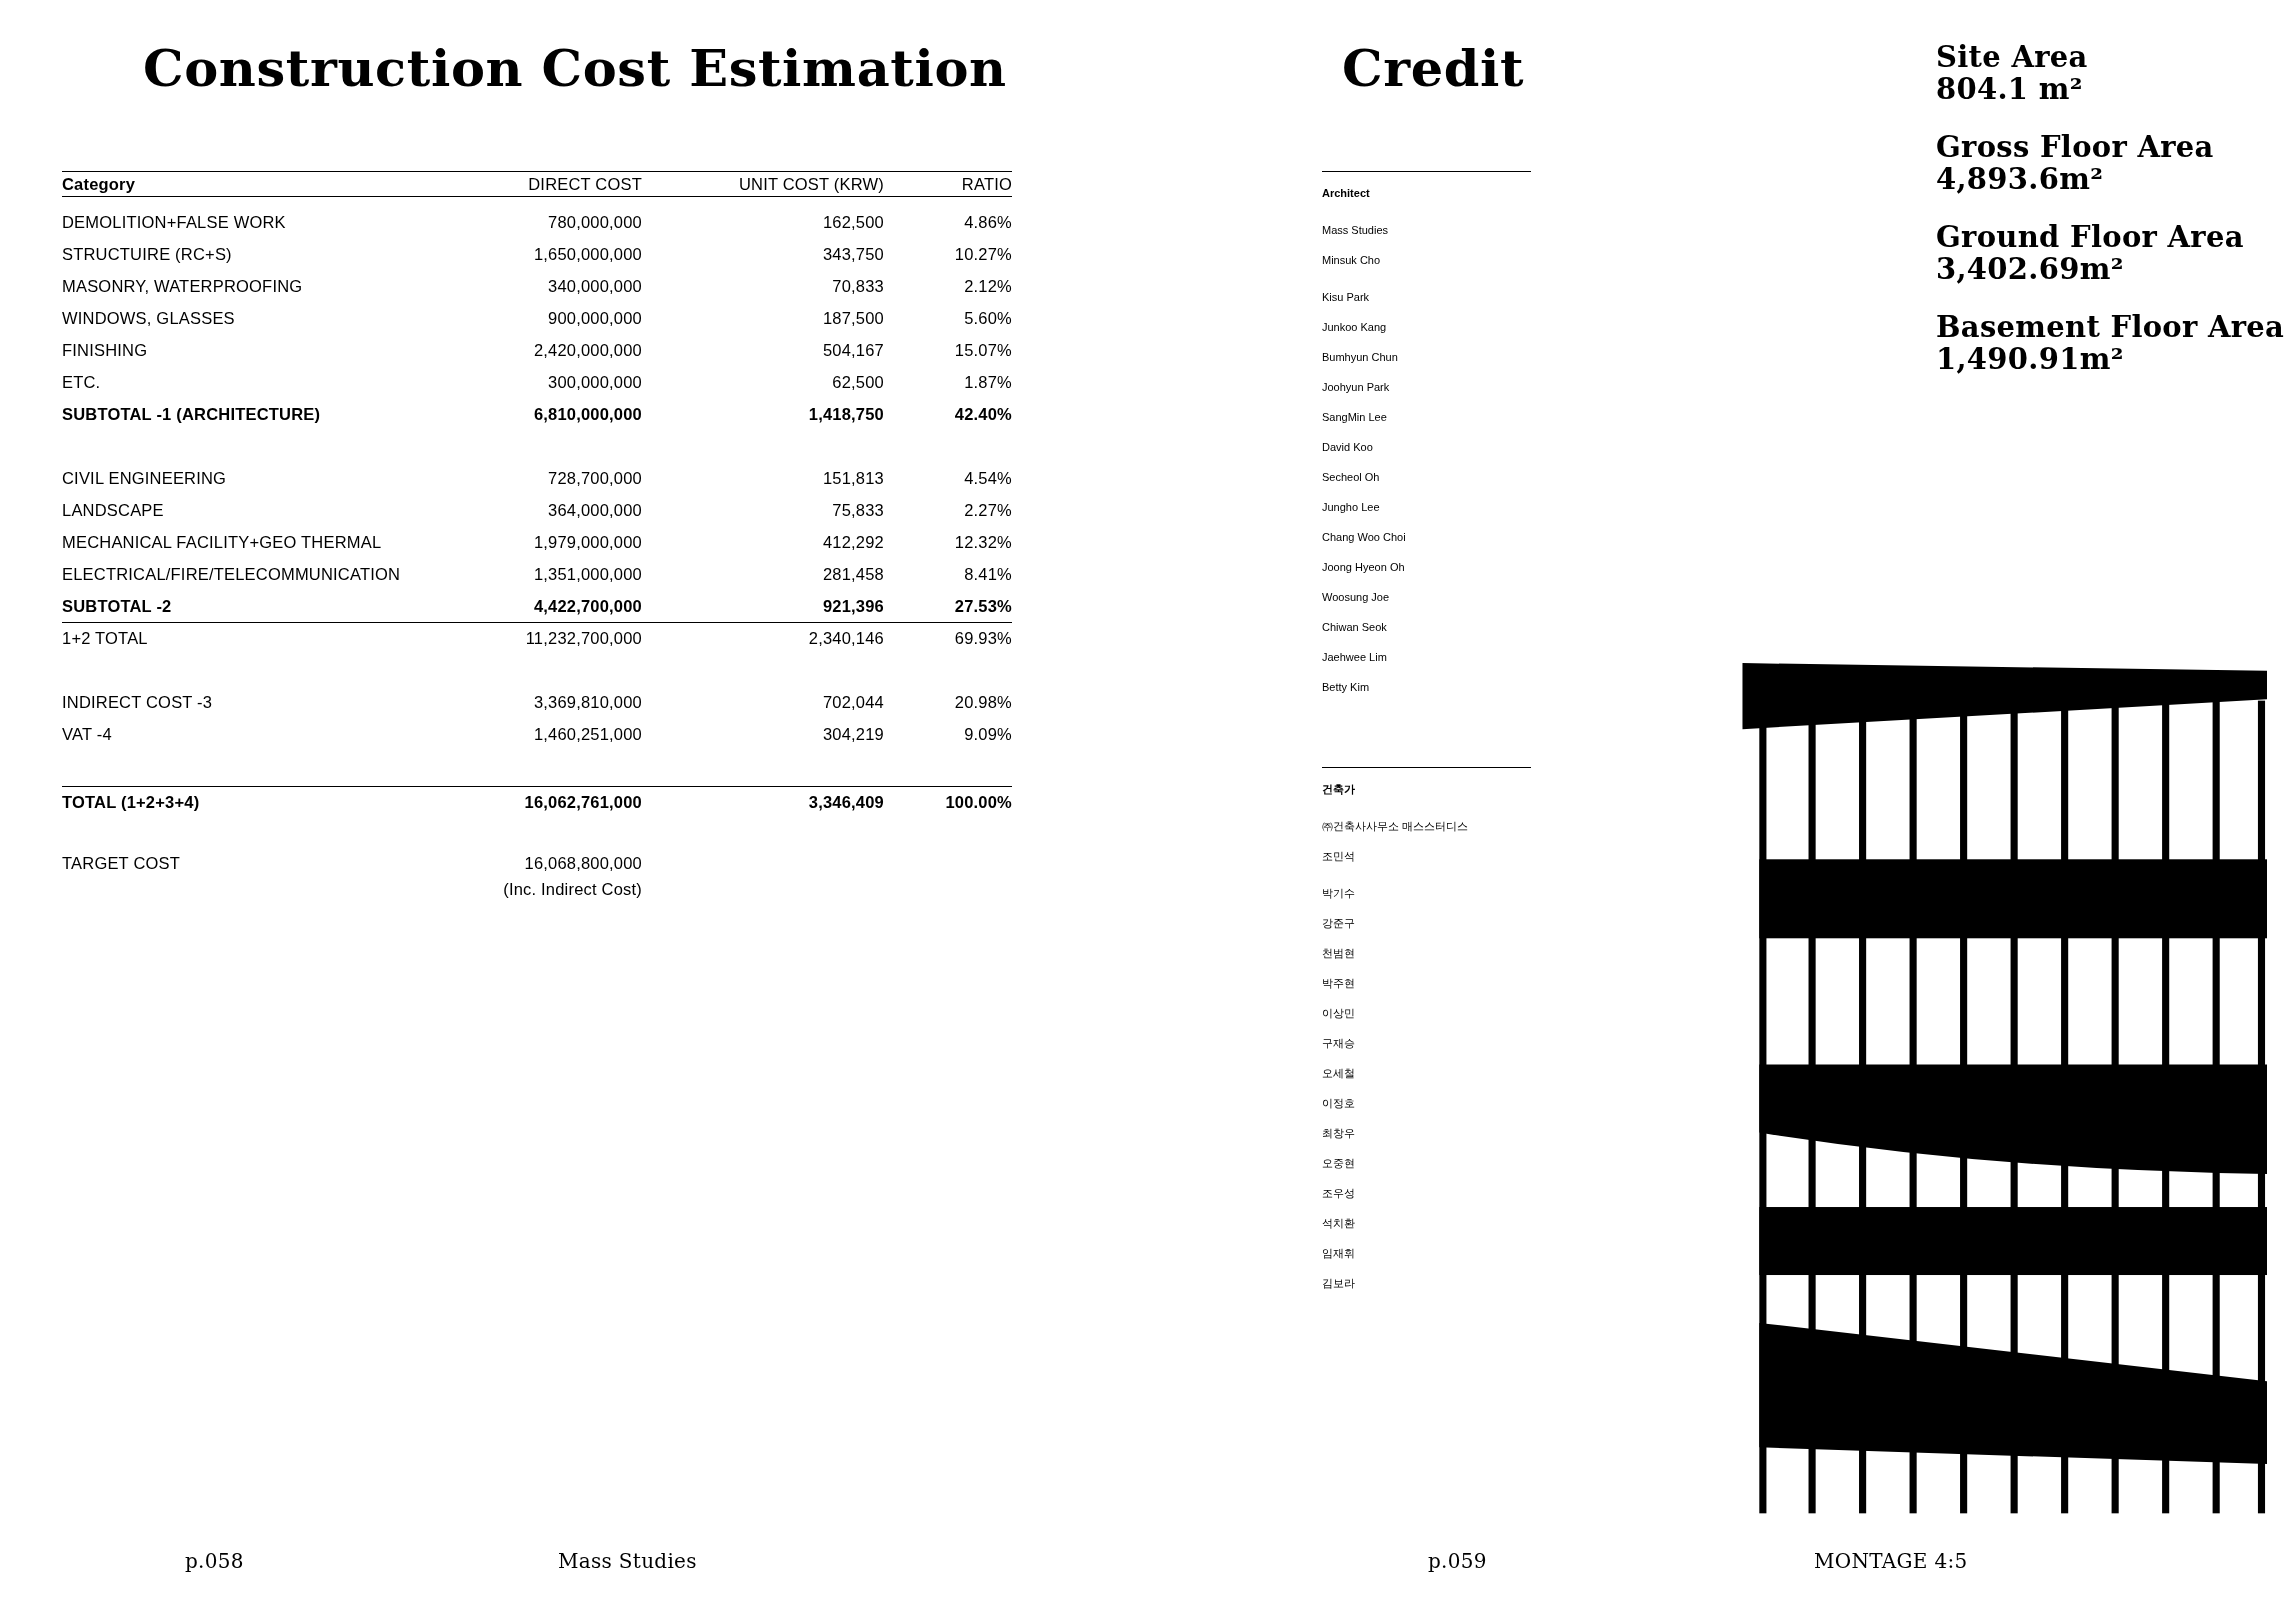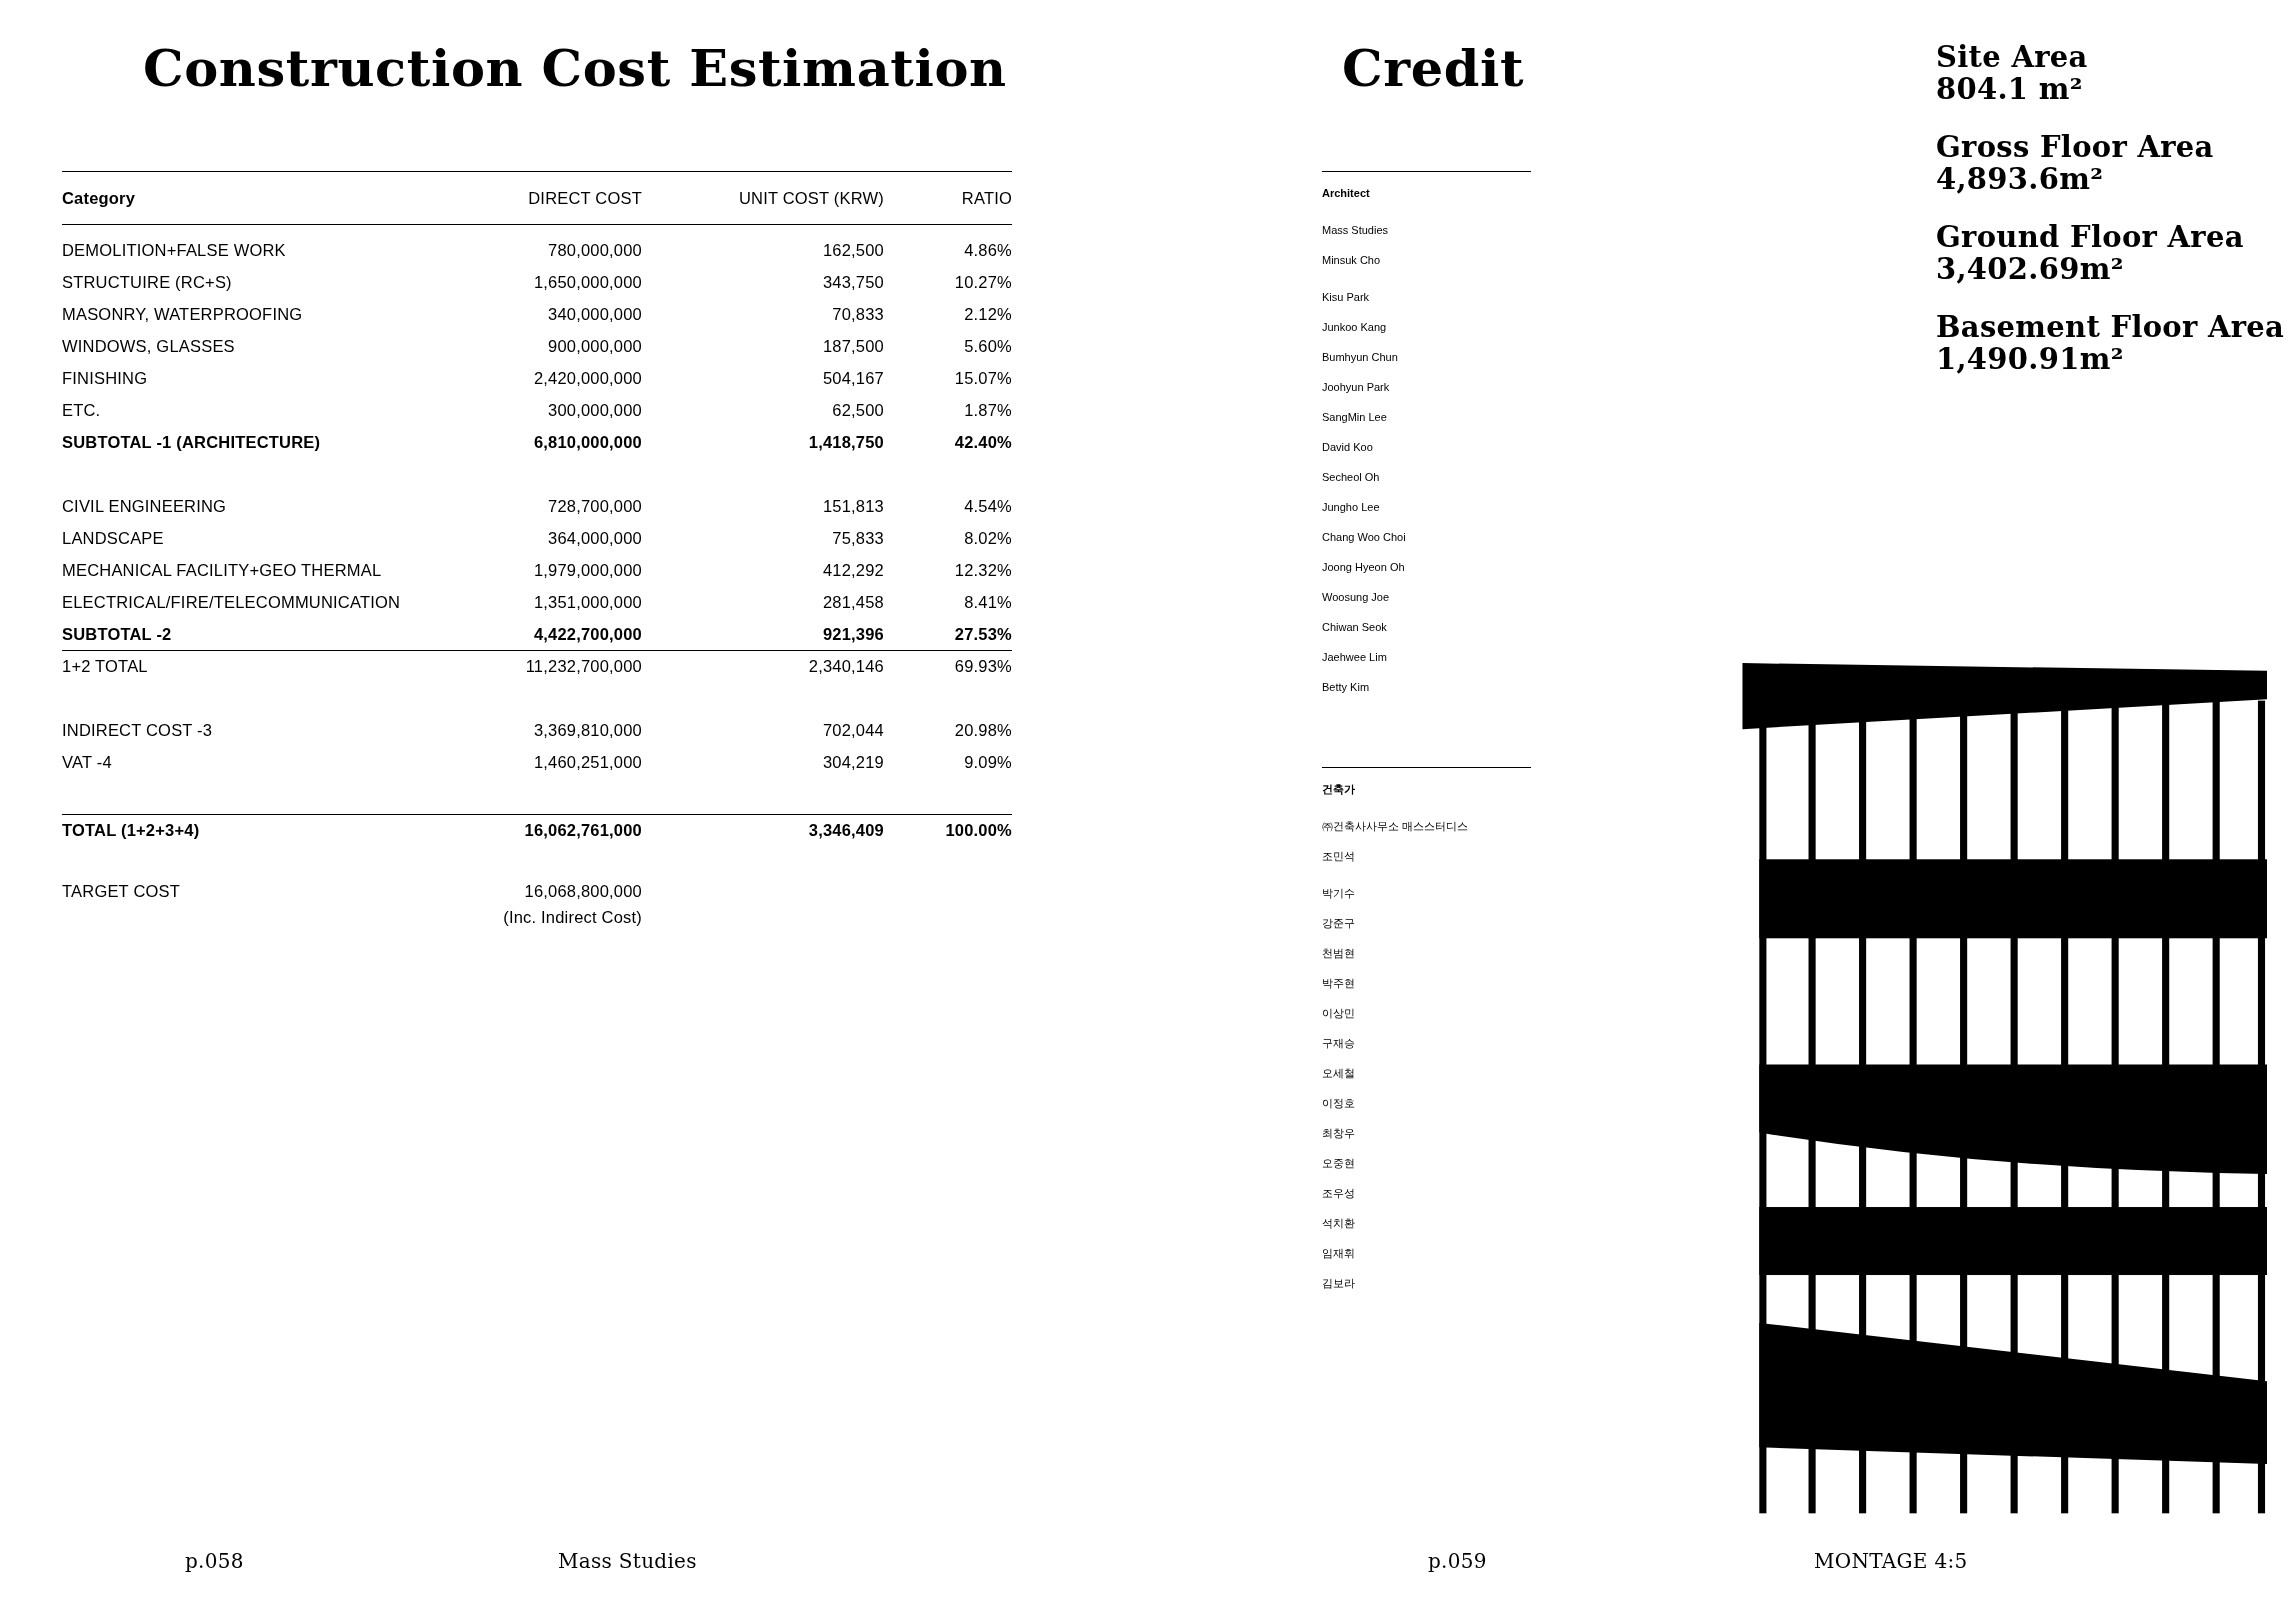--- a/index.html
+++ b/index.html
@@ -17,21 +17,21 @@
     font-size:51px;
     letter-spacing:0.6px;
     white-space:nowrap;
   }
   #title-left  { position:absolute; left:143px;  top:38px; }
   #title-credit{ position:absolute; left:1342px; top:38px; }
 
   
   #cost-table { position:absolute; left:62px; top:171px; width:950px; font-size:16.5px; letter-spacing:0.2px; }
   .tgrid { display:grid; grid-template-columns:1fr 214px 242px 128px; }
-  .thead { height:54px; align-items:center; border-top:1.9px solid #000; border-bottom:1.3px solid #000; }
+  .thead { height:26px; align-items:center; border-top:1.9px solid #000; border-bottom:1.3px solid #000; }
   .thead .h1 { font-weight:700; }
   #rows { padding-top:9px; }
   .trow { height:32px; align-items:center; }
   .trow.bold { font-weight:700; }
   .trow.rule { border-top:1.3px solid #000; }
   .trow.gap  { margin-top:36px; }
   .c2,.c3,.c4,.h2,.h3,.h4 { text-align:right; }
   #target-block { margin-top:32px; align-items:start; }
   #target-block .line { line-height:26px; }
   #target-block .c2 { text-align:right; }
@@ -127,21 +127,21 @@
       <div class="tgrid trow">
         <div class="c1">CIVIL ENGINEERING</div>
         <div class="c2">728,700,000</div>
         <div class="c3">151,813</div>
         <div class="c4">4.54%</div>
       </div>
       <div class="tgrid trow">
         <div class="c1">LANDSCAPE</div>
         <div class="c2">364,000,000</div>
         <div class="c3">75,833</div>
-        <div class="c4">8.02%</div>
+        <div class="c4">2.27%</div>
       </div>
       <div class="tgrid trow">
         <div class="c1">MECHANICAL FACILITY+GEO THERMAL</div>
         <div class="c2">1,979,000,000</div>
         <div class="c3">412,292</div>
         <div class="c4">12.32%</div>
       </div>
       <div class="tgrid trow">
         <div class="c1">ELECTRICAL/FIRE/TELECOMMUNICATION</div>
         <div class="c2">1,351,000,000</div>

